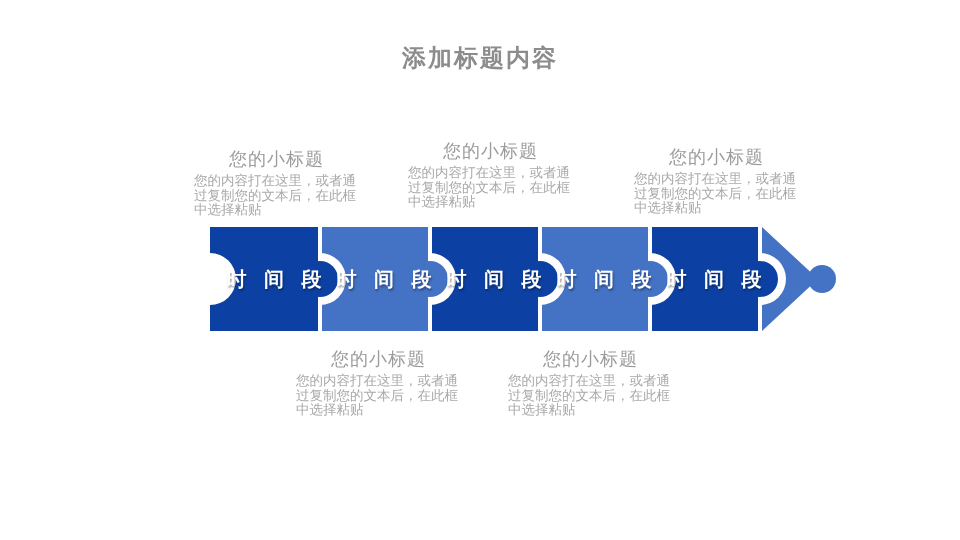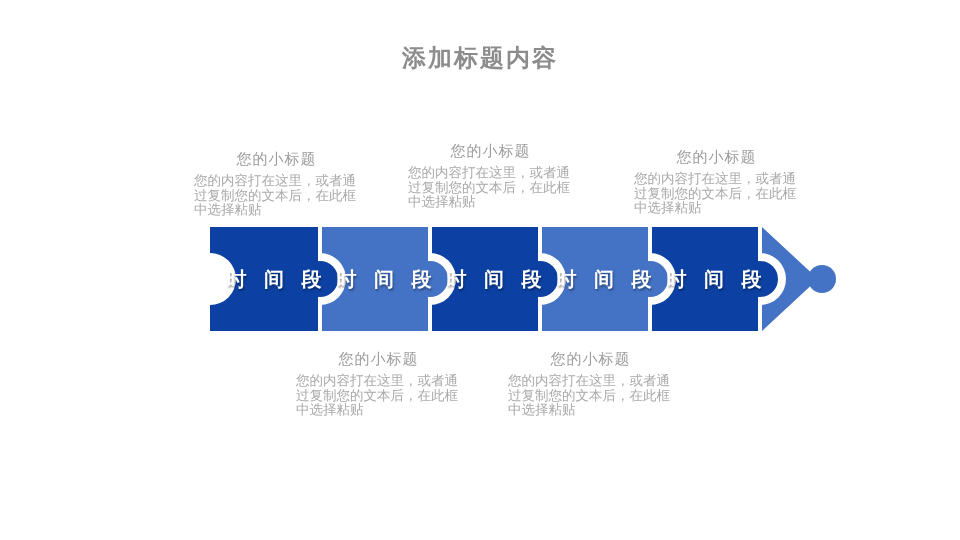--- a/index.html
+++ b/index.html
@@ -14,21 +14,21 @@
   .arrow-svg{position:absolute;left:0;top:0;width:960px;height:540px;}
   .seg-label{
     position:absolute;top:266px;height:26px;
     display:flex;align-items:center;justify-content:center;
     font-size:20px;font-weight:bold;color:#ffffff;
     letter-spacing:6px;white-space:nowrap;
     text-shadow:1px 2px 2px rgba(0,0,0,0.35);
   }
   .note{position:absolute;width:165px;}
   .note-h{
-    text-align:center;font-size:15px;color:#9b9b9b;
+    text-align:center;font-size:18px;color:#9b9b9b;
     line-height:18px;margin-bottom:6px;letter-spacing:1px;
   }
   .note-b{
     text-align:left;font-size:13.5px;color:#a9a9a9;line-height:14.5px;
     word-break:break-all;
   }
 </style>
 </head>
 <body>
 

